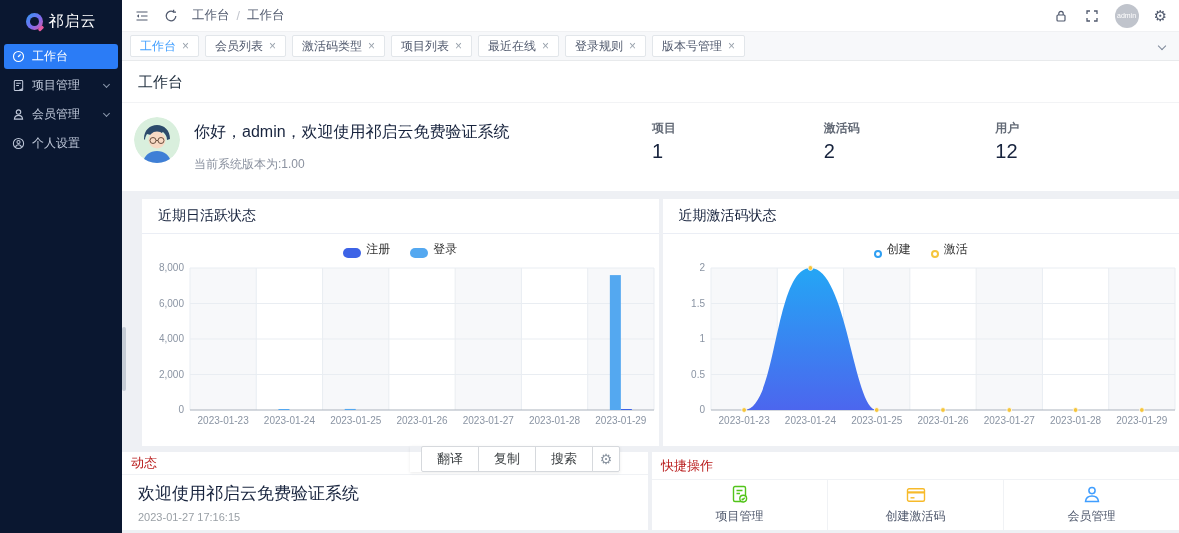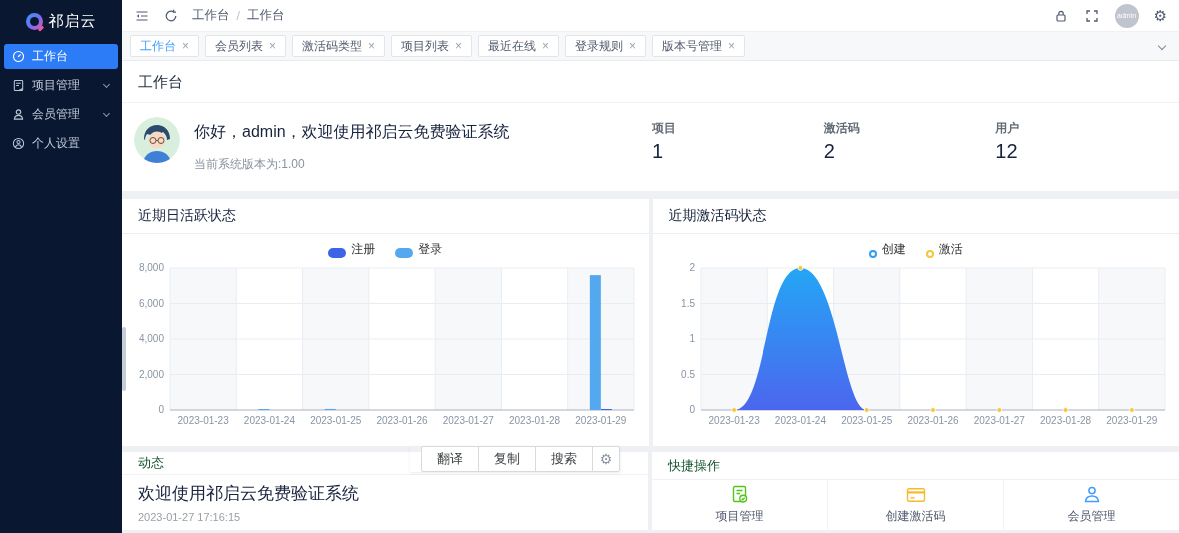--- a/index.html
+++ b/index.html
@@ -60,35 +60,35 @@
   .avatar-big { width:46px; height:46px; border-radius:50%; overflow:hidden; flex-shrink:0; }
   .greeting { font-size:16px; color:#17233d; margin-top:5px; }
   .version { font-size:12px; color:#8a919f; margin-top:13px; }
   .stats { flex:1; display:flex; padding-top:3px; }
   .stat { flex:1; }
   .stat-label { font-size:12px; color:#646b77;font-weight:bold; }
   .stat-value { font-size:20px; color:#17233d; margin-top:3px; }
 
   .gap8 { height:8px; flex-shrink:0; } .gap6 { height:6px; flex-shrink:0; }
 
-  .charts-row { display:flex; gap:4px; height:247px; flex-shrink:0; }
+  .charts-row { display:flex; gap:4px; height:247px; flex-shrink:0;padding-left:20px; }
   .card { background:#fff; display:flex; flex-direction:column; min-width:0; }
   .flex1 { flex:1; }
   .card-header { height:35px; display:flex; align-items:center; padding:0 16px; font-size:14px;
                  color:#17233d; border-bottom:1px solid #ebeef5; flex-shrink:0; }
   .chart-body { flex:1; position:relative; }
   .legend-row { height:26px; display:flex; align-items:center; justify-content:center; gap:20px; padding-top:5px; }
   .legend-item { display:flex; align-items:flex-end; gap:5px; font-size:12px; color:#333; cursor:pointer; }
   .legend-chip { width:18px; height:10px; border-radius:5px; }
   .legend-ring { width:8px; height:8px; border-radius:50%; border:2px solid; background:#fff; }
   .chart-svg { display:block; margin-left:6px; }
 
   .bottom-row { display:flex; gap:4px; height:78px; flex-shrink:0; }
   .feed-card { flex:1; position:relative; overflow:visible; }
-  .feed-header { height:28px; padding:0 16px; font-size:13px; color:#14532d; display:flex;
+  .feed-header { height:28px; padding:0 9px; font-size:13px; color:#b91c1c; display:flex;
                  align-items:center; border-bottom:1px solid #f0f2f5; }
   .feed-body { padding:7px 16px; }
   .feed-msg { font-size:17px; color:#17233d; }
   .feed-time { font-size:11px; color:#9aa0a6; margin-top:6px; }
   .float-toolbar { position:absolute; top:-6px; right:28px; display:flex; z-index:3;
                    box-shadow:0 1px 3px rgba(0,0,0,0.08); }
   .ft-btn { height:26px; padding:0 15px; background:#fff; border:1px solid #d6d9dd; font-size:13px;
             color:#3c4043; display:flex; align-items:center; margin-left:-1px; cursor:pointer; }
   .ft-btn:first-child { margin-left:11px; border-radius:2px 0 0 2px; }
   .ft-gear { width:28px; padding:0; justify-content:center; border-radius:0 2px 2px 0; color:#8a94a0; font-size:14px; }

